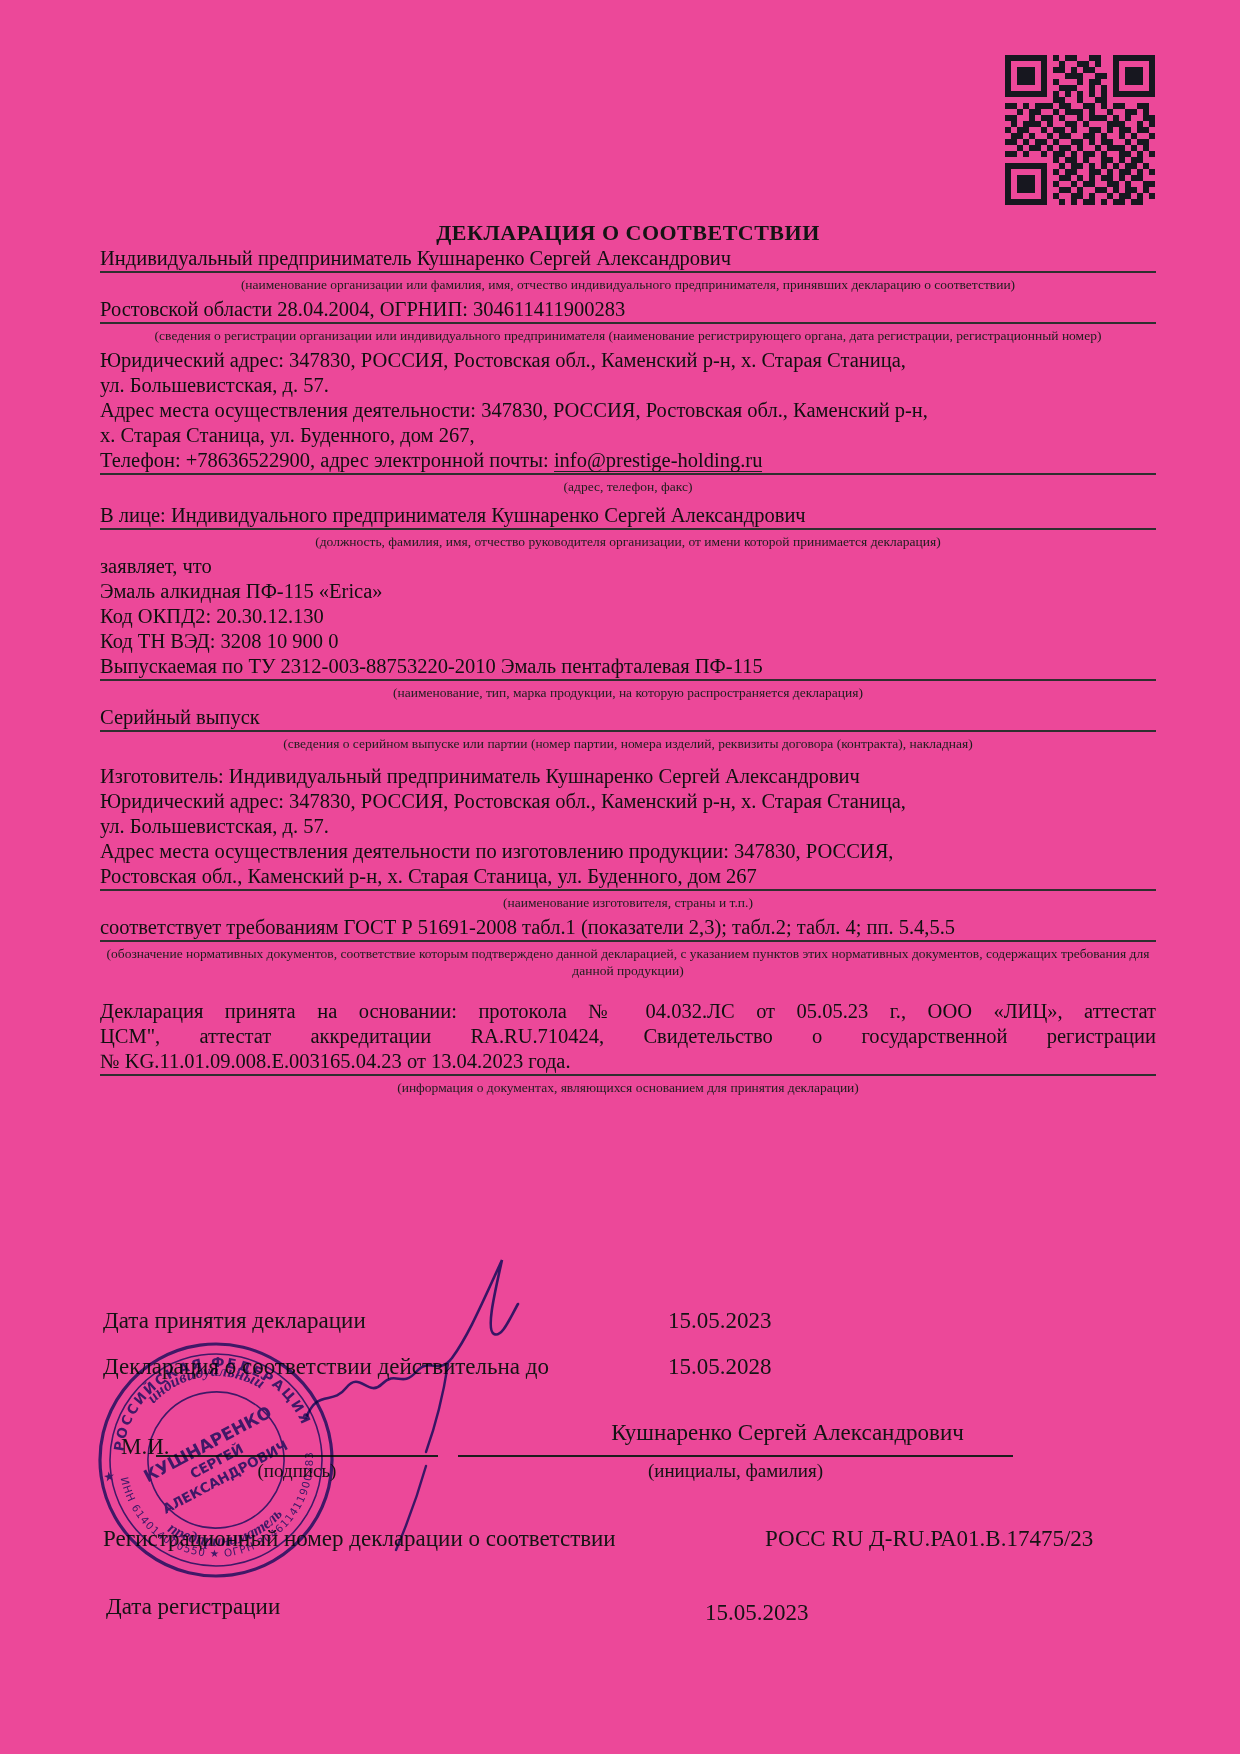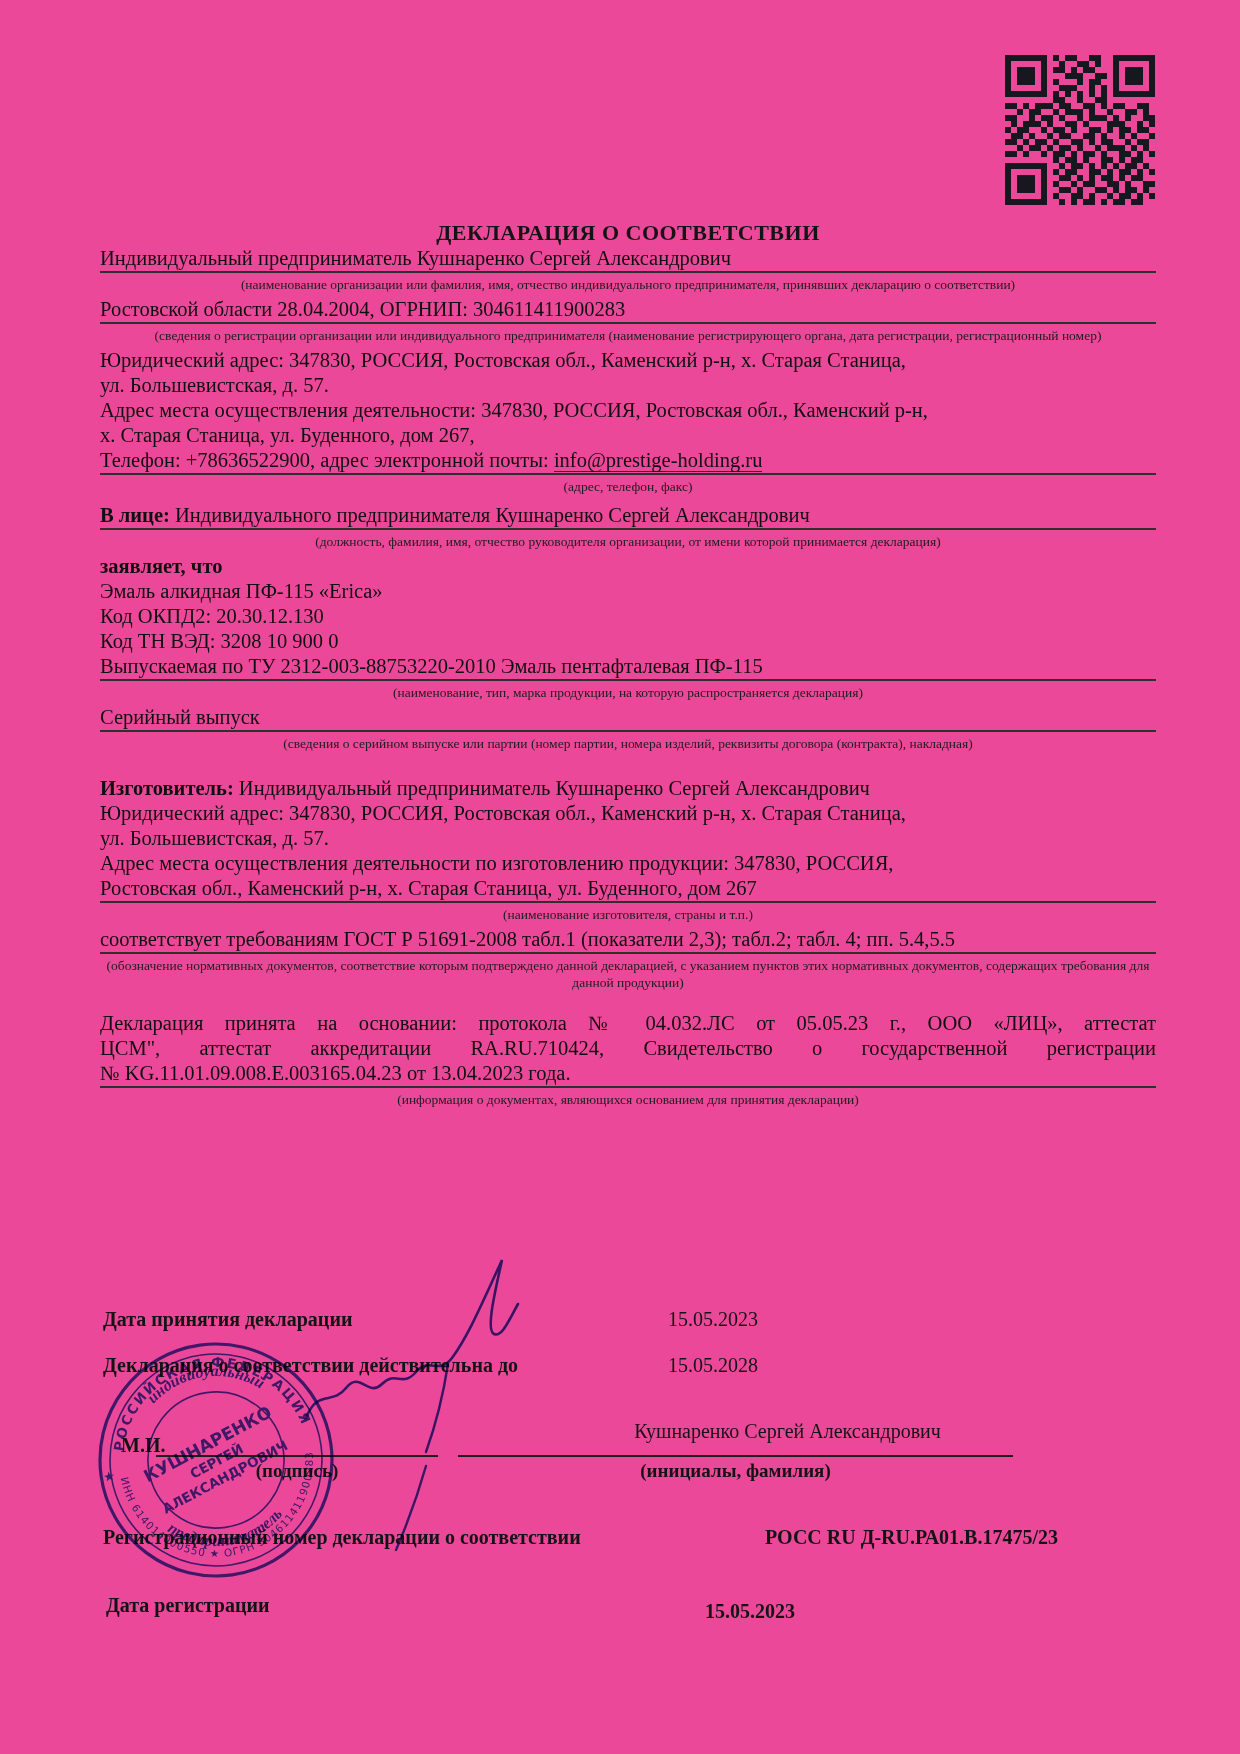--- a/index.html
+++ b/index.html
@@ -7,33 +7,33 @@
     position:relative;
     width:1240px;height:1754px;
     background:#ec4899;
     font-family:"Liberation Serif", serif;
     color:#141414;
     overflow:hidden;
   }
   .content{position:absolute;left:100px;width:1056px;top:220px;}
   .title{text-align:center;font-weight:bold;font-size:22px;letter-spacing:.5px;line-height:26px;}
   .t{font-size:20.5px;line-height:25px;color:#101010;}
-  .b{font-weight:bold;}
+  .b{font-weight:normal;}
   .rule{border-bottom:2px solid #2f2f2f;}
   .cap{font-size:13.5px;line-height:17px;text-align:center;color:#1d1d1d;padding:3px 6px 4px;}
   .u{border-bottom:1.5px solid #222;}
   .just{text-align:justify;text-align-last:justify;}
   .qr{
     position:absolute;left:1005px;top:55px;width:150px;height:150px;
     display:grid;grid-template-columns:repeat(25,1fr);grid-template-rows:repeat(25,1fr);
   }
   .qr i{display:block;}
   .qr i.f{background:#17171f;}
   
-  .abs{position:absolute;font-size:20px;}
+  .abs{position:absolute;font-size:23px;}
   .lineabs{position:absolute;border-top:2px solid #1c1c1c;height:0;}
   .stamp{
     position:absolute;left:92px;top:1336px;width:248px;height:248px;
     opacity:.88;mix-blend-mode:multiply;transform:rotate(-8deg);
   }
   .signature{position:absolute;left:298px;top:1238px;width:240px;height:230px;mix-blend-mode:multiply;}
   .sig2{position:absolute;left:382px;top:1462px;width:60px;height:92px;mix-blend-mode:multiply;}
 </style>
 </head>
 <body>
@@ -690,21 +690,21 @@
     <div class="t b">заявляет, что</div>
     <div class="t">Эмаль алкидная ПФ-115 «Erica»</div>
     <div class="t">Код ОКПД2: 20.30.12.130</div>
     <div class="t">Код ТН ВЭД: 3208 10 900 0</div>
     <div class="t rule">Выпускаемая по ТУ 2312-003-88753220-2010 Эмаль пентафталевая ПФ-115</div>
     <div class="cap">(наименование, тип, марка продукции, на которую распространяется декларация)</div>
 
     <div class="t rule">Серийный выпуск</div>
     <div class="cap">(сведения о серийном выпуске или партии (номер партии, номера изделий, реквизиты договора (контракта), накладная)</div>
 
-    <div class="t" style="margin-top:20px;"><span class="b">Изготовитель:</span><span> Индивидуальный предприниматель Кушнаренко Сергей Александрович</span></div>
+    <div class="t" style="margin-top:8px;"><span class="b">Изготовитель:</span><span> Индивидуальный предприниматель Кушнаренко Сергей Александрович</span></div>
     <div class="t">Юридический адрес: 347830, РОССИЯ, Ростовская обл., Каменский р-н, х. Старая Станица,</div>
     <div class="t">ул. Большевистская, д. 57.</div>
     <div class="t">Адрес места осуществления деятельности по изготовлению продукции: 347830, РОССИЯ,</div>
     <div class="t rule">Ростовская обл., Каменский р-н, х. Старая Станица, ул. Буденного, дом 267</div>
     <div class="cap">(наименование изготовителя, страны и т.п.)</div>
 
     <div class="t rule">соответствует требованиям ГОСТ Р 51691-2008 табл.1 (показатели 2,3); табл.2; табл. 4; пп. 5.4,5.5</div>
     <div class="cap">(обозначение нормативных документов, соответствие которым подтверждено данной декларацией, с указанием пунктов этих нормативных документов, содержащих требования для данной продукции)</div>
 
     <div style="margin-top:16px;">

